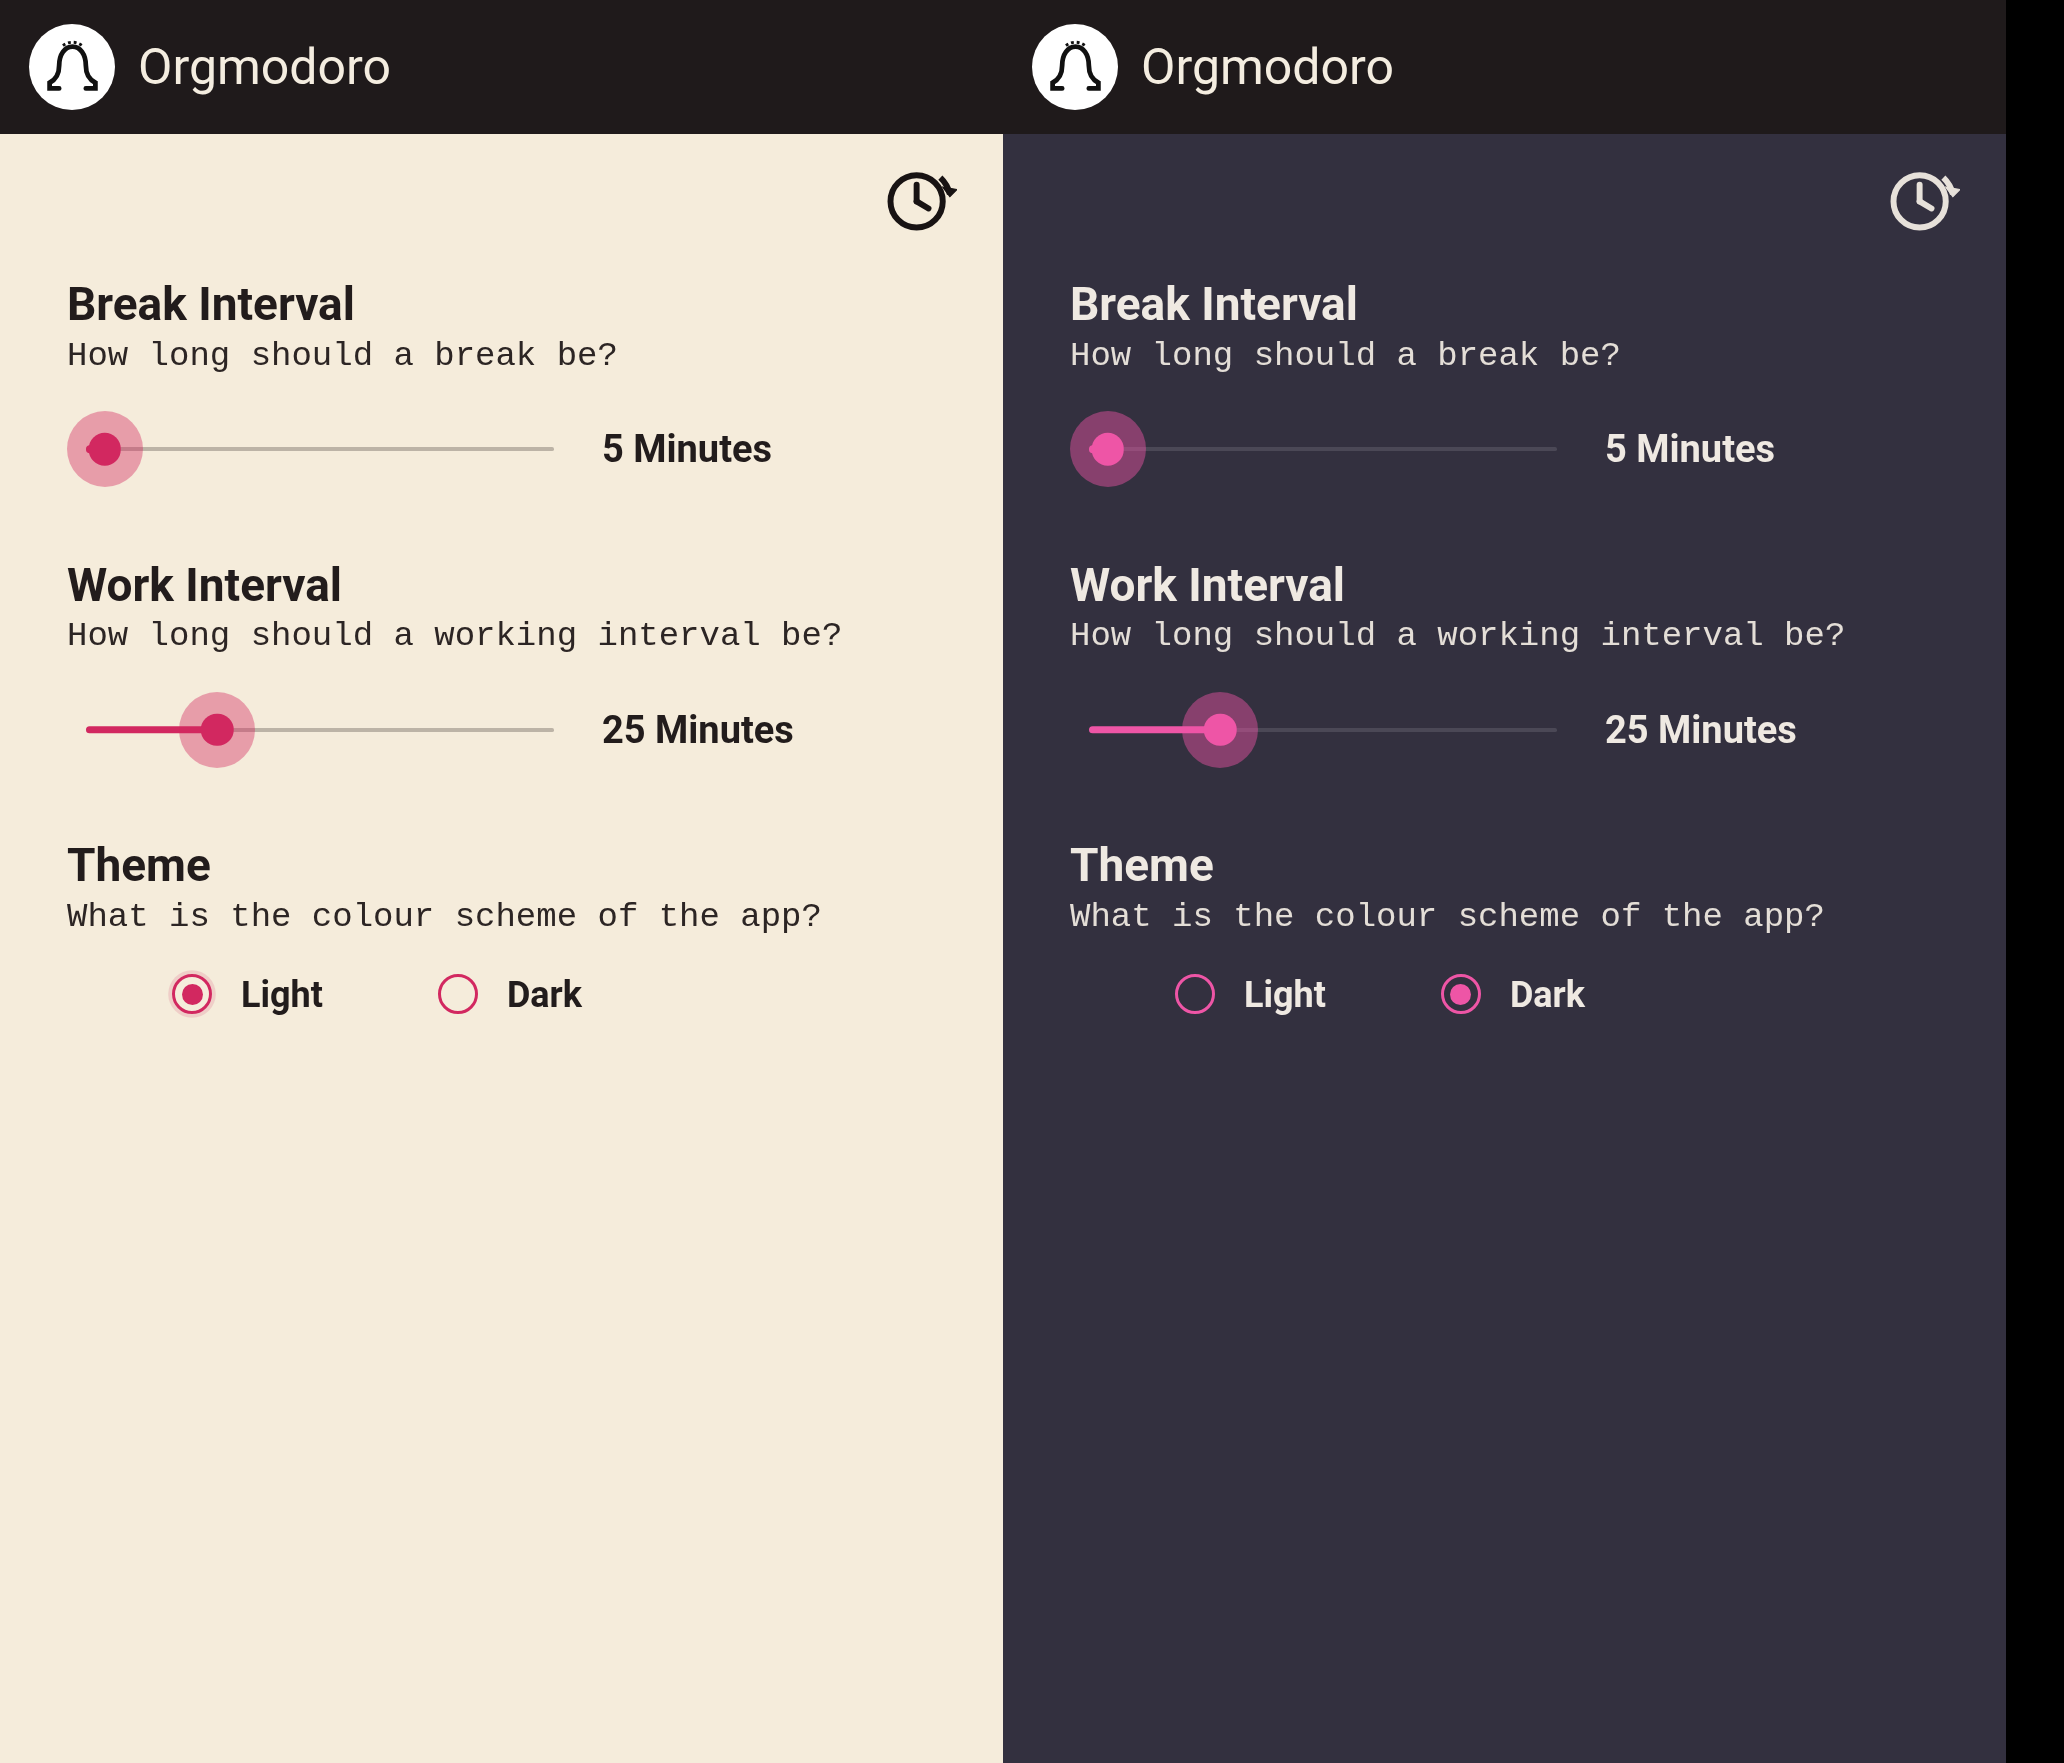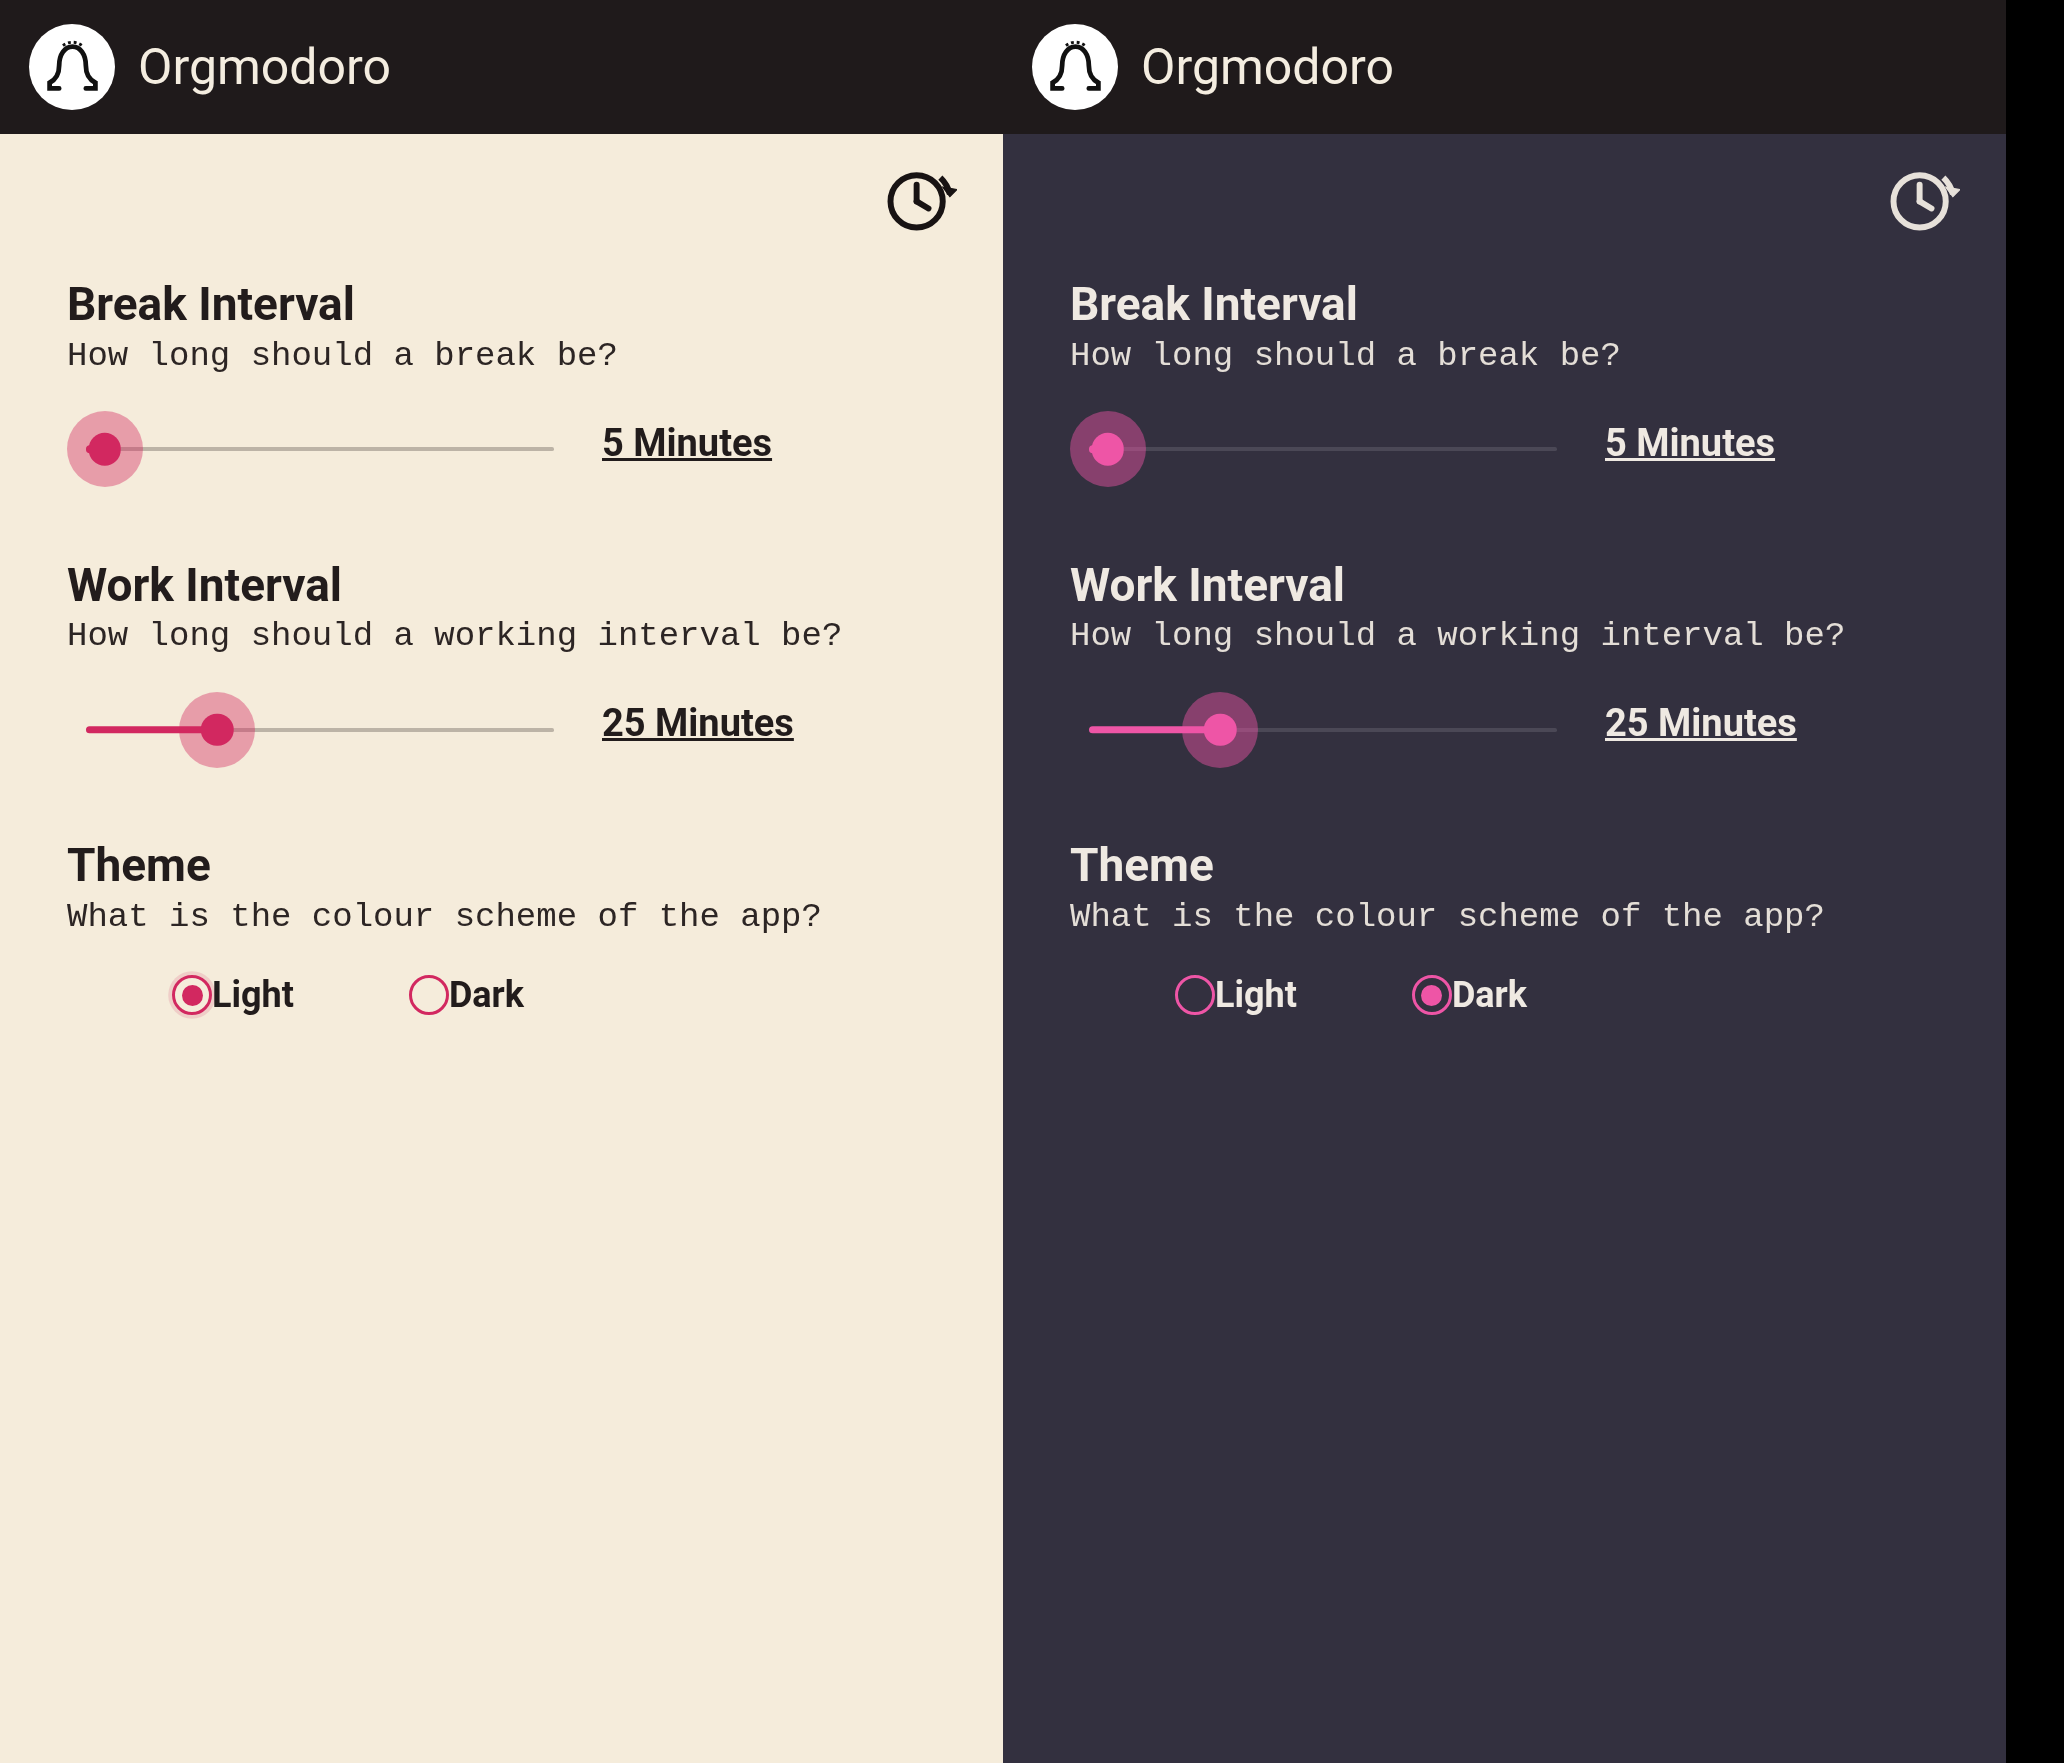--- a/index.html
+++ b/index.html
@@ -67,24 +67,23 @@
 
   .section { margin-top: 105px; }
   .section + .section { margin-top: 80px; }
   .section-title { font-size: 46px; font-weight: 700; }
   .section-sub   { font-size: 34px; font-weight: 400; margin-top: 5.7px; font-family: Liberation Mono, monospace; }
   .light .section-sub { color: #2c2524; }
   .dark  .section-sub { color: #e4ded7; }
 
   .slider-row {
     display: flex;
-    align-items: flex-start;
+    align-items: center;
     gap: 48px;
     margin-top: 46px;
-    text-decoration: underline;
   }
   .slider {
     position: relative;
     flex: 0 0 468px;
     height: 57px;
     margin-left: 19px;
   }
   .track {
     position: absolute;
     left: 0; right: 0;
@@ -130,22 +129,22 @@
 
   
   .radio-row {
     display: flex;
     gap: 115px;
     margin-top: 38px;
     margin-left: 105px;
   }
   .radio {
     display: flex;
-    align-items: center;
-    gap: 0;
+    align-items: flex-start;
+    gap: 29px;
     cursor: pointer;
   }
   .radio-outer {
     width: 40px; height: 40px;
     border-radius: 50%;
     border: 3.8px solid;
     display: flex;
     align-items: center;
     justify-content: center;
   }

